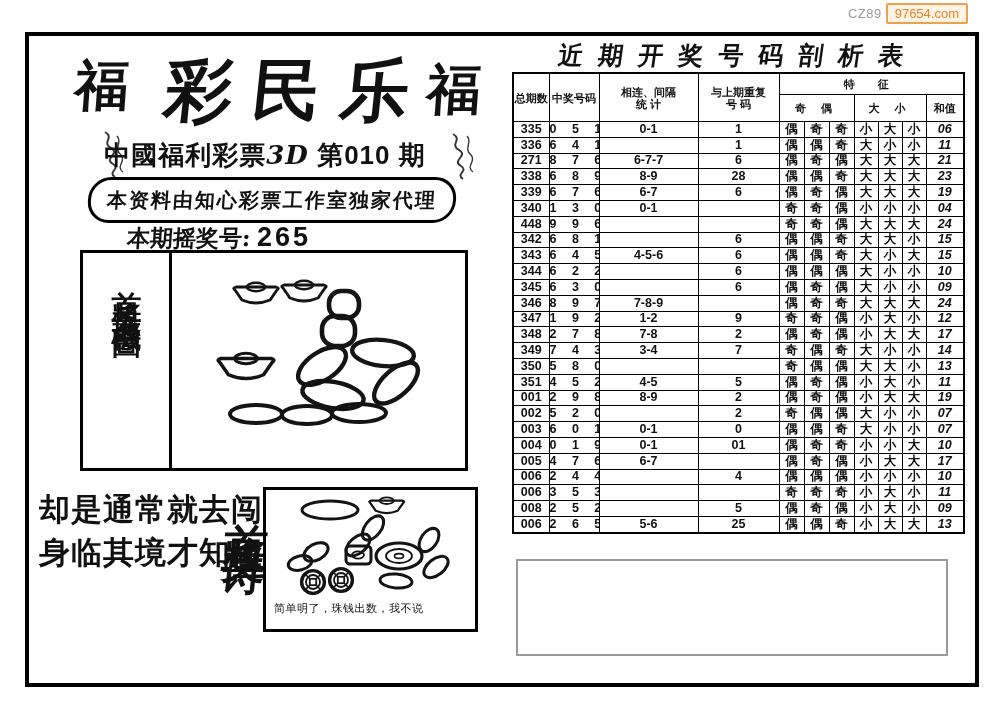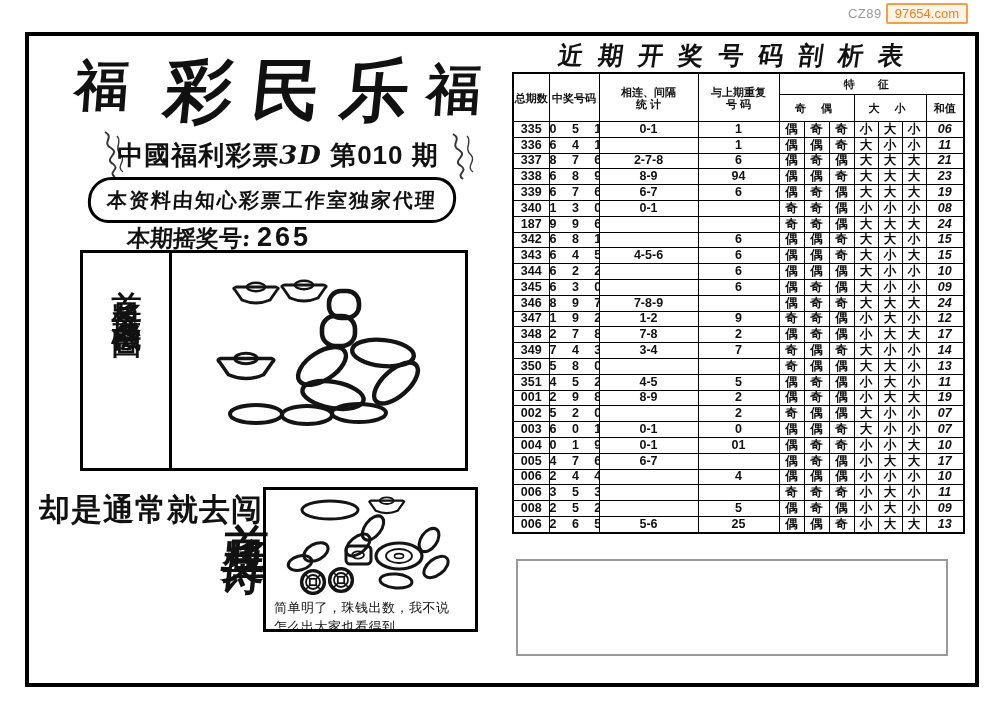--- a/index.html
+++ b/index.html
@@ -36,22 +36,22 @@
       display:flex;align-items:flex-start;justify-content:center;padding-top:14px;}
   .vtext{writing-mode:vertical-rl;text-orientation:upright;
       font-family:"DejaVu Serif","Liberation Serif",serif;font-weight:900;}
   .mystery-strip .vtext{font-size:30px;letter-spacing:10px;}
   .mystery-art{flex:1;position:relative;}
   
   .poem{font-weight:900;font-size:31px;line-height:43px;letter-spacing:1px;white-space:nowrap;}
   .poem-label .vtext{font-size:44px;letter-spacing:14px;transform:skewX(-6deg);}
   
   .hint-box{border:3px solid #000;width:215px;height:145px;box-sizing:border-box;overflow:hidden;}
-  .hint-caption{font-size:13px;line-height:19px;padding:0 4px 12px 8px;height:30px;overflow:hidden;
-      font-family:Liberation Mono, monospace;letter-spacing:.5px;}
+  .hint-caption{font-size:11px;line-height:19px;padding:0 4px 12px 8px;height:30px;overflow:hidden;
+      font-family:Liberation Serif, serif;letter-spacing:.5px;}
   
   .table-title{width:451px;text-align:center;font-family:"DejaVu Serif","Liberation Serif",serif;
       font-weight:900;font-size:25px;letter-spacing:15px;white-space:nowrap;
       transform:skewX(-8deg);}
   table.analysis{border-collapse:collapse;table-layout:fixed;width:451px;
       border:2px solid #000;}
   table.analysis th,table.analysis td{border:1.5px solid #000;padding:0;text-align:center;
       overflow:hidden;white-space:nowrap;}
   table.analysis th{font-weight:900;font-size:11px;line-height:12px;}
   table.analysis td{height:14.8px;font-weight:700;font-size:12.5px;line-height:13px;}
@@ -85,21 +85,21 @@
     </svg>
 
     <div class="abs main-title" style="left:136px;top:20px;">彩民乐</div>
 
     <div class="abs fu" style="left:398px;top:26px;">福</div>
     <svg class="abs seal" style="left:416px;top:94px;" width="34" height="52" viewBox="0 0 34 52">
       <path class="ink" d="M8,4 C18,10 4,14 14,20 C24,26 6,30 16,36 C24,41 10,44 18,49" stroke-width="2"></path>
       <path class="ink" d="M22,6 C28,12 18,18 26,25 C32,31 20,36 28,42" stroke-width="1.4"></path>
     </svg>
 
-    <div class="abs subtitle" style="left:81px;top:102px;width:336px;text-align:center;">
+    <div class="abs subtitle" style="left:68px;top:102px;width:336px;text-align:center;">
       <span>中國福利彩票</span><span class="ed">3D</span>
       <span>第010 期</span>
     </div>
 
     <div class="abs oval-banner" style="left:59px;top:141px;">本资料由知心彩票工作室独家代理</div>
 
     <div class="abs draw-line" style="left:98px;top:186px;">
       <span>本期摇奖号:</span><span class="val">265</span>
     </div>
 
@@ -128,20 +128,21 @@
           <ellipse class="ink" cx="224" cy="130" rx="27" ry="13" stroke-width="4.4" transform="rotate(-42 224 130)"></ellipse>
           <ellipse class="ink" cx="84" cy="161" rx="26" ry="9" stroke-width="4"></ellipse>
           <ellipse class="ink" cx="135" cy="162" rx="25" ry="9" stroke-width="4"></ellipse>
           <ellipse class="ink" cx="187" cy="160" rx="27" ry="9" stroke-width="4"></ellipse>
         </svg>
       </div>
     </div>
 
     <div class="abs poem" style="left:10px;top:452px;">
       <div>却是通常就去闯</div>
+      <div>身临其境才知险</div>
     </div>
     <div class="abs poem-label" style="left:192px;top:452px;height:178px;">
       <div class="vtext">首獎诗</div>
     </div>
 
     <div class="abs hint-box" style="left:234px;top:451px;">
       <svg width="209" height="105" viewBox="0 0 209 105">
         <defs>
           <g id="coin">
             <circle class="ink" cx="13" cy="13" r="11.4" stroke-width="3.4"></circle>
@@ -164,21 +165,20 @@
         <ellipse class="ink" cx="133" cy="66" rx="13" ry="7" stroke-width="1.8"></ellipse>
         <ellipse class="ink" cx="133" cy="66" rx="4.5" ry="2.4" stroke-width="1.6"></ellipse>
         <ellipse class="ink" cx="163" cy="50" rx="13" ry="8" stroke-width="3" transform="rotate(-55 163 50)"></ellipse>
         <ellipse class="ink" cx="170" cy="77" rx="14" ry="8" stroke-width="3" transform="rotate(-38 170 77)"></ellipse>
         <ellipse class="ink" cx="130" cy="91" rx="16" ry="7" stroke-width="3" transform="rotate(5 130 91)"></ellipse>
         <use href="#coin" x="34" y="79"></use>
         <use href="#coin" x="62" y="77"></use>
       </svg>
       <div class="hint-caption">
         <div>简单明了，珠钱出数，我不说</div>
-        <div>怎么出大家也看得到</div>
       </div>
     </div>
 
     <div class="abs table-title" style="left:484px;top:3px;">近期开奖号码剖析表</div>
 
     <table class="analysis abs" style="left:483px;top:36px;">
       <colgroup>
         <col style="width:36px">
           <col style="width:50px">
           <col style="width:99px">
@@ -232,37 +232,37 @@
             <td class="c3">1</td>
             <td class="c4">偶</td>
             <td class="c5">偶</td>
             <td class="c6">奇</td>
             <td class="c7">大</td>
             <td class="c8">小</td>
             <td class="c9">小</td>
             <td class="c10">11</td>
           </tr>
           <tr>
-            <td class="c0">337</td>
+            <td class="c0">271</td>
             <td class="c1">8 7 6</td>
-            <td class="c2">2-7-8</td>
+            <td class="c2">6-7-7</td>
             <td class="c3">6</td>
             <td class="c4">偶</td>
             <td class="c5">奇</td>
             <td class="c6">偶</td>
             <td class="c7">大</td>
             <td class="c8">大</td>
             <td class="c9">大</td>
             <td class="c10">21</td>
           </tr>
           <tr>
             <td class="c0">338</td>
             <td class="c1">6 8 9</td>
             <td class="c2">8-9</td>
-            <td class="c3">94</td>
+            <td class="c3">28</td>
             <td class="c4">偶</td>
             <td class="c5">偶</td>
             <td class="c6">奇</td>
             <td class="c7">大</td>
             <td class="c8">大</td>
             <td class="c9">大</td>
             <td class="c10">23</td>
           </tr>
           <tr>
             <td class="c0">339</td>
@@ -281,24 +281,24 @@
             <td class="c0">340</td>
             <td class="c1">1 3 0</td>
             <td class="c2">0-1</td>
             <td class="c3"></td>
             <td class="c4">奇</td>
             <td class="c5">奇</td>
             <td class="c6">偶</td>
             <td class="c7">小</td>
             <td class="c8">小</td>
             <td class="c9">小</td>
-            <td class="c10">08</td>
-          </tr>
-          <tr>
-            <td class="c0">187</td>
+            <td class="c10">04</td>
+          </tr>
+          <tr>
+            <td class="c0">448</td>
             <td class="c1">9 9 6</td>
             <td class="c2"></td>
             <td class="c3"></td>
             <td class="c4">奇</td>
             <td class="c5">奇</td>
             <td class="c6">偶</td>
             <td class="c7">大</td>
             <td class="c8">大</td>
             <td class="c9">大</td>
             <td class="c10">24</td>

